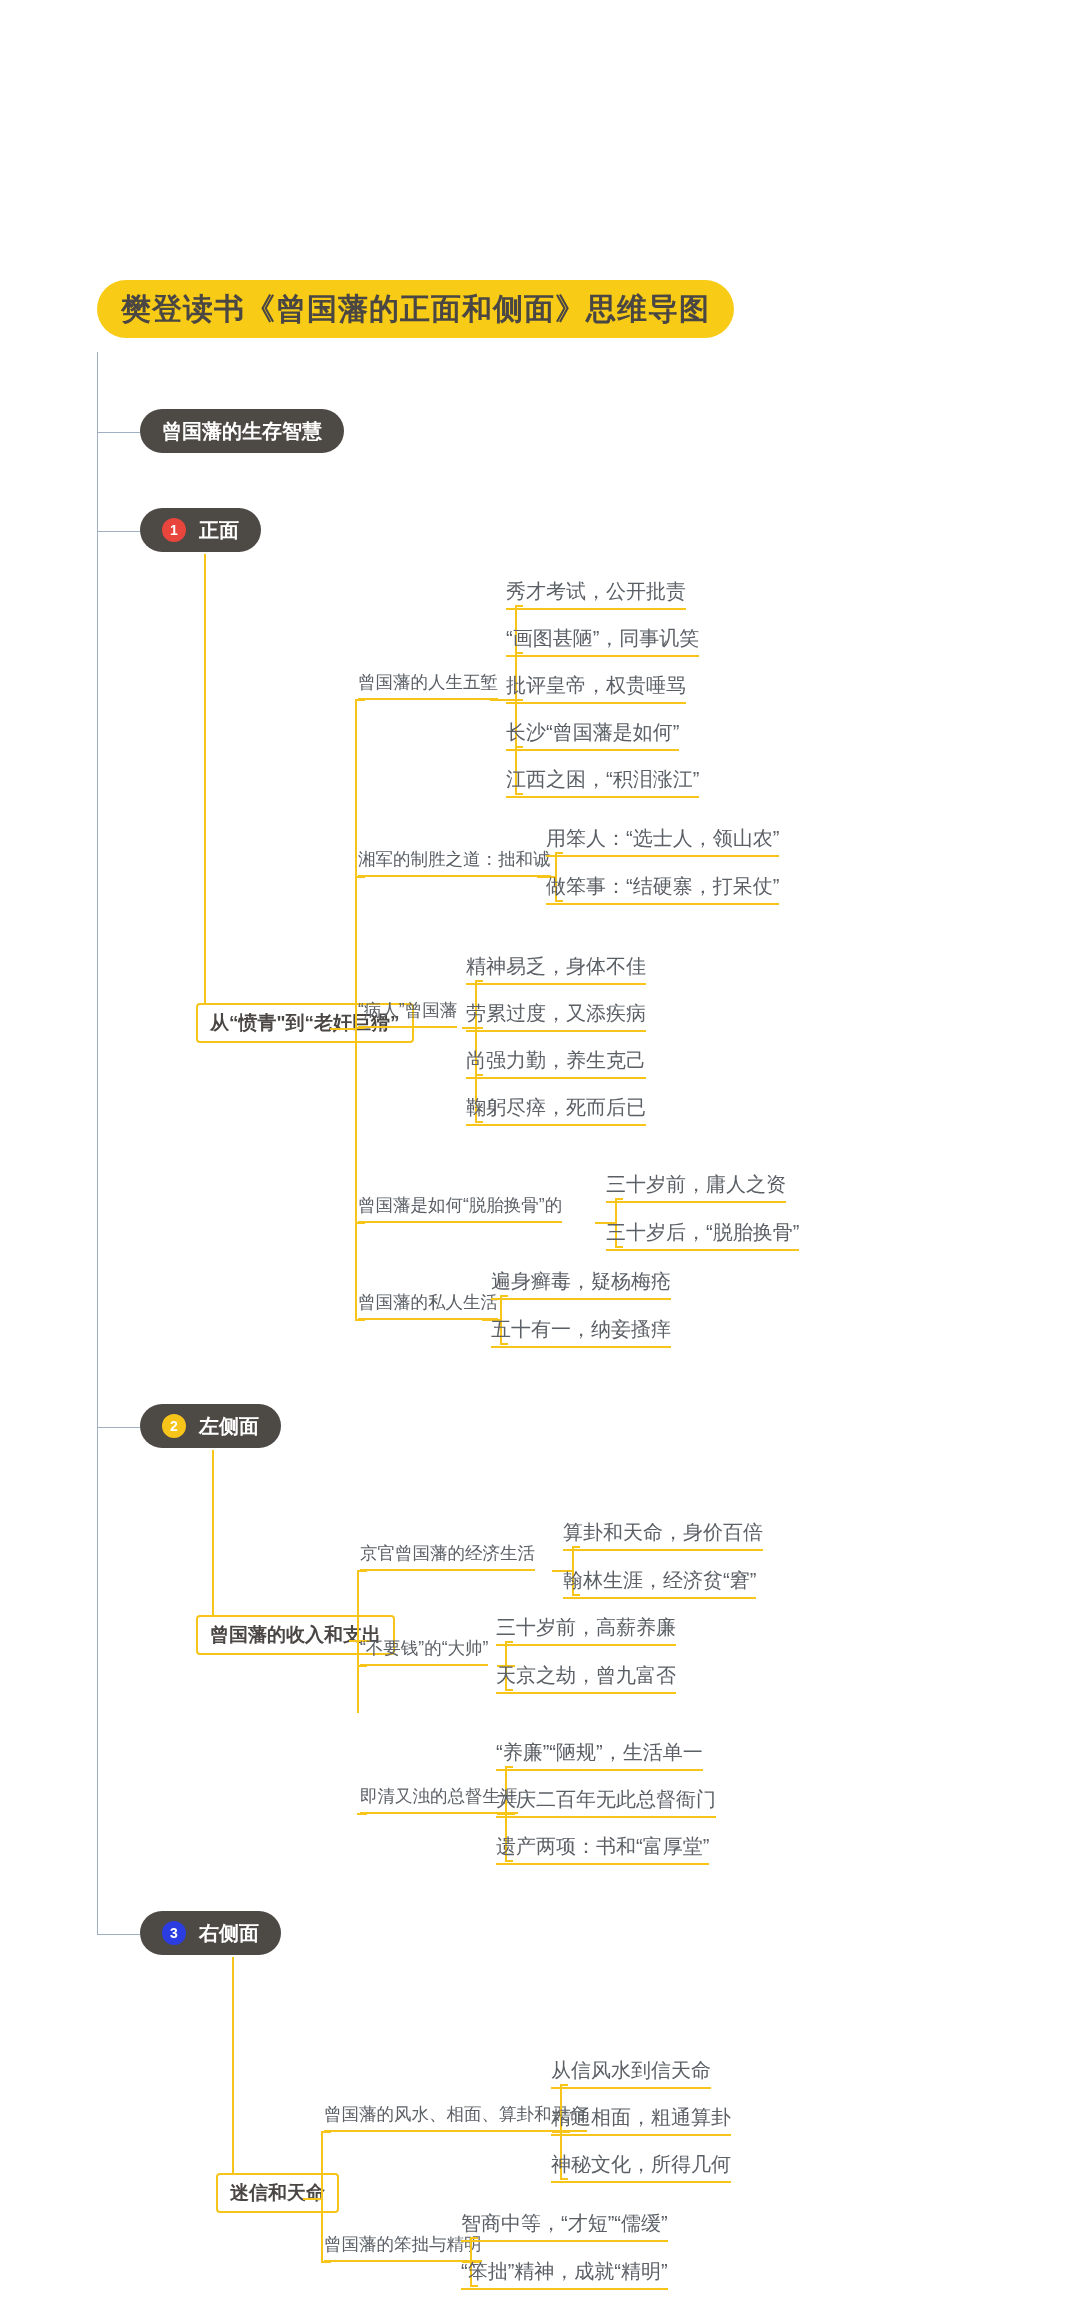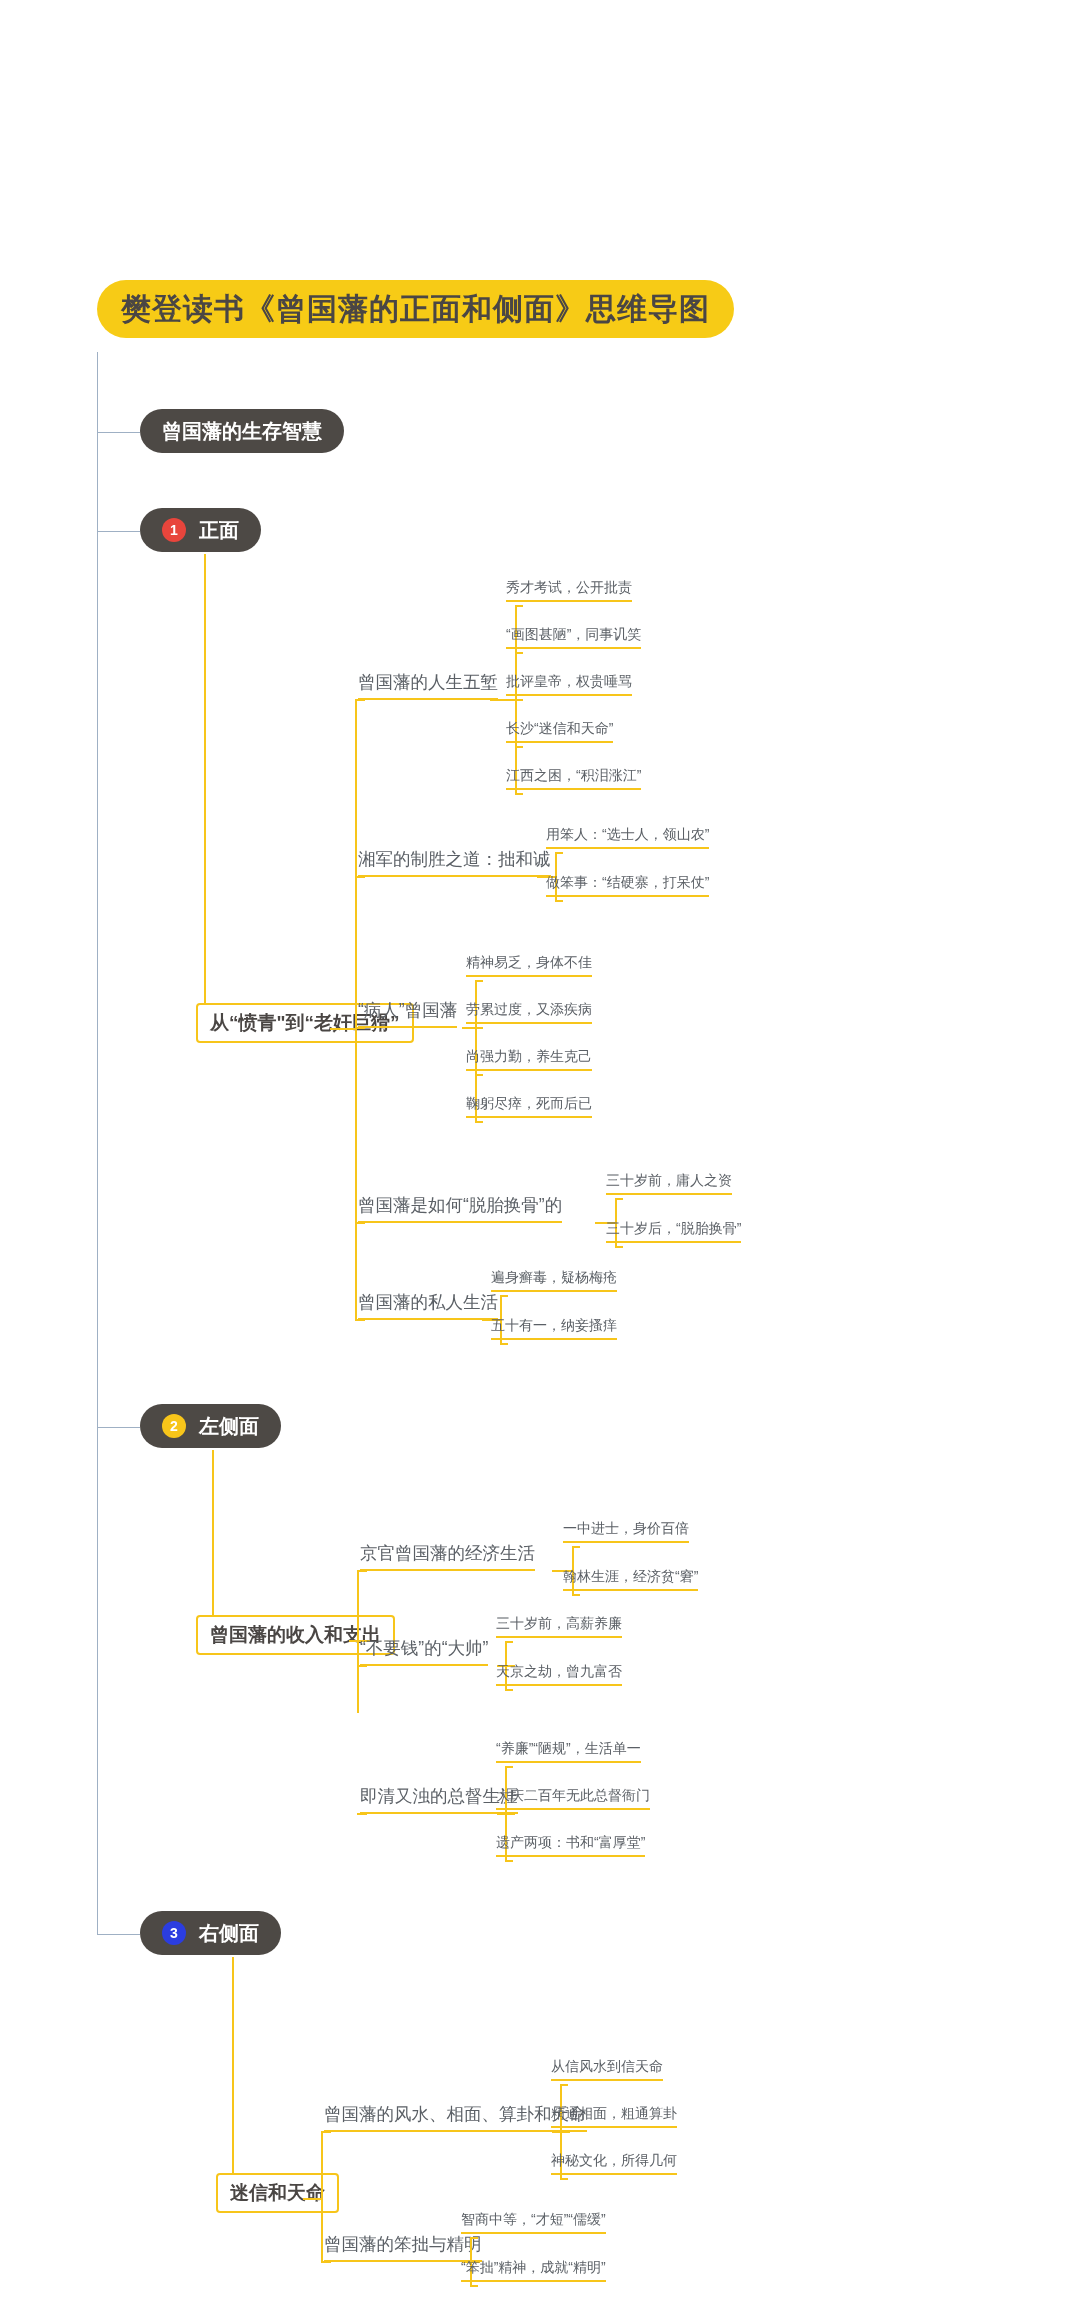--- a/index.html
+++ b/index.html
@@ -57,21 +57,21 @@
     white-space: nowrap; line-height: 1.25;
   }
 
   
   .unode {
     position: absolute; white-space: nowrap;
     font-size: 18px; color: #5b6066; line-height: 1.3;
     padding-bottom: 4px; border-bottom: 2.5px solid #F7C51A;
   }
   .unode.l2 { font-size: 17.5px; }
-  .unode.l3 { font-size: 14px; }
+  .unode.l3 { font-size: 20px; }
 
   
   .conn { position: absolute; }
   .conn.v { border-left: 2.5px solid #F7C51A; }
   .conn.h { border-top: 2.5px solid #F7C51A; }
   .conn.blue-v { border-left: 1.5px solid #9fb0c4; }
   .conn.blue-h { border-top: 1.5px solid #9fb0c4; }
 </style>
 </head>
 <body>
@@ -111,21 +111,21 @@
   <div class="conn h" style="left:490px; top:699px; width:25px;"></div>
   <div class="conn v" style="left:515px; top:605px; height:188px;"></div>
 
   <div class="conn h" style="left:515px; top:605px; width:8px;"></div>
   <div class="unode l3" style="left:506px; top:578px;">秀才考试，公开批责</div>
   <div class="conn h" style="left:515px; top:652px; width:8px;"></div>
   <div class="unode l3" style="left:506px; top:625px;">“画图甚陋”，同事讥笑</div>
   <div class="conn h" style="left:515px; top:699px; width:8px;"></div>
   <div class="unode l3" style="left:506px; top:672px;">批评皇帝，权贵唾骂</div>
   <div class="conn h" style="left:515px; top:746px; width:8px;"></div>
-  <div class="unode l3" style="left:506px; top:719px;">长沙“迷信和天命”</div>
+  <div class="unode l3" style="left:506px; top:719px;">长沙“曾国藩是如何”</div>
   <div class="conn h" style="left:515px; top:793px; width:8px;"></div>
   <div class="unode l3" style="left:506px; top:766px;">江西之困，“积泪涨江”</div>
 
   <div class="conn h" style="left:355px; top:876px; width:10px;"></div>
   <div class="unode l2" style="left:358px; top:848px;">湘军的制胜之道：拙和诚</div>
   <div class="conn h" style="left:537px; top:876px; width:18px;"></div>
   <div class="conn v" style="left:555px; top:852px; height:48px;"></div>
 
   <div class="conn h" style="left:555px; top:852px; width:8px;"></div>
   <div class="unode l3" style="left:546px; top:825px;">用笨人：“选士人，领山农”</div>
@@ -177,21 +177,21 @@
   <div class="boxnode" style="left:196px; top:1615px;">曾国藩的收入和支出</div>
 
   <div class="conn h" style="left:349px; top:1640px; width:21px;"></div>
   <div class="conn v" style="left:357px; top:1570px; height:143px;"></div>
 
   <div class="conn h" style="left:357px; top:1570px; width:10px;"></div>
   <div class="unode l2" style="left:360px; top:1542px;">京官曾国藩的经济生活</div>
   <div class="conn h" style="left:552px; top:1570px; width:20px;"></div>
   <div class="conn v" style="left:572px; top:1546px; height:48px;"></div>
   <div class="conn h" style="left:572px; top:1546px; width:8px;"></div>
-  <div class="unode l3" style="left:563px; top:1519px;">一中进士，身价百倍</div>
+  <div class="unode l3" style="left:563px; top:1519px;">算卦和天命，身价百倍</div>
   <div class="conn h" style="left:572px; top:1594px; width:8px;"></div>
   <div class="unode l3" style="left:563px; top:1567px;">翰林生涯，经济贫“窘”</div>
 
   <div class="conn h" style="left:357px; top:1665px; width:10px;"></div>
   <div class="unode l2" style="left:360px; top:1637px;">“不要钱”的“大帅”</div>
   <div class="conn h" style="left:497px; top:1665px; width:18px;"></div>
   <div class="conn v" style="left:505px; top:1641px; height:48px;"></div>
   <div class="conn h" style="left:505px; top:1641px; width:8px;"></div>
   <div class="unode l3" style="left:496px; top:1614px;">三十岁前，高薪养廉</div>
   <div class="conn h" style="left:505px; top:1689px; width:8px;"></div>

